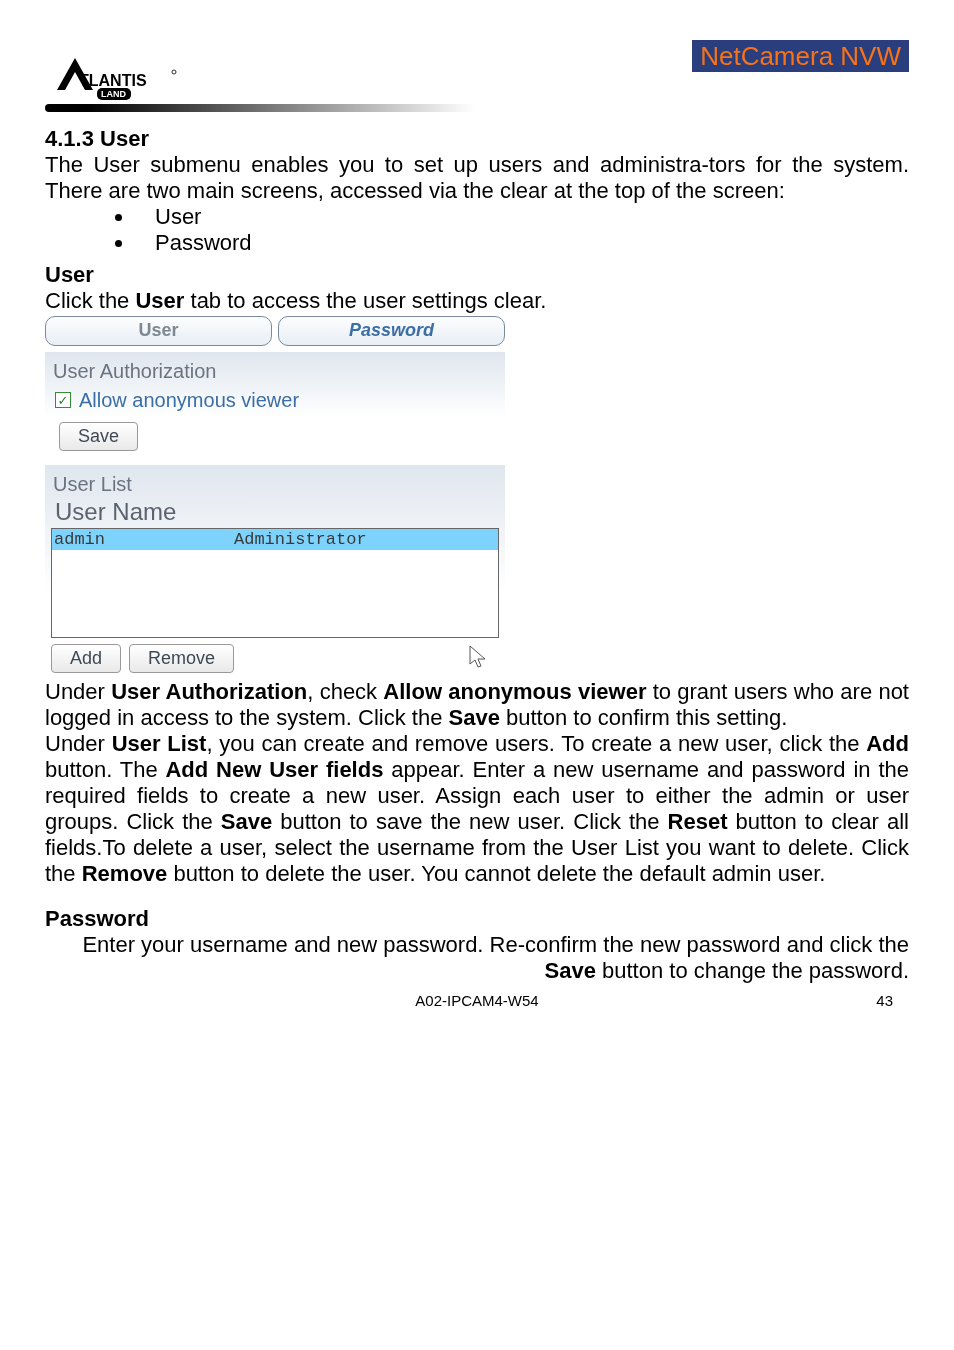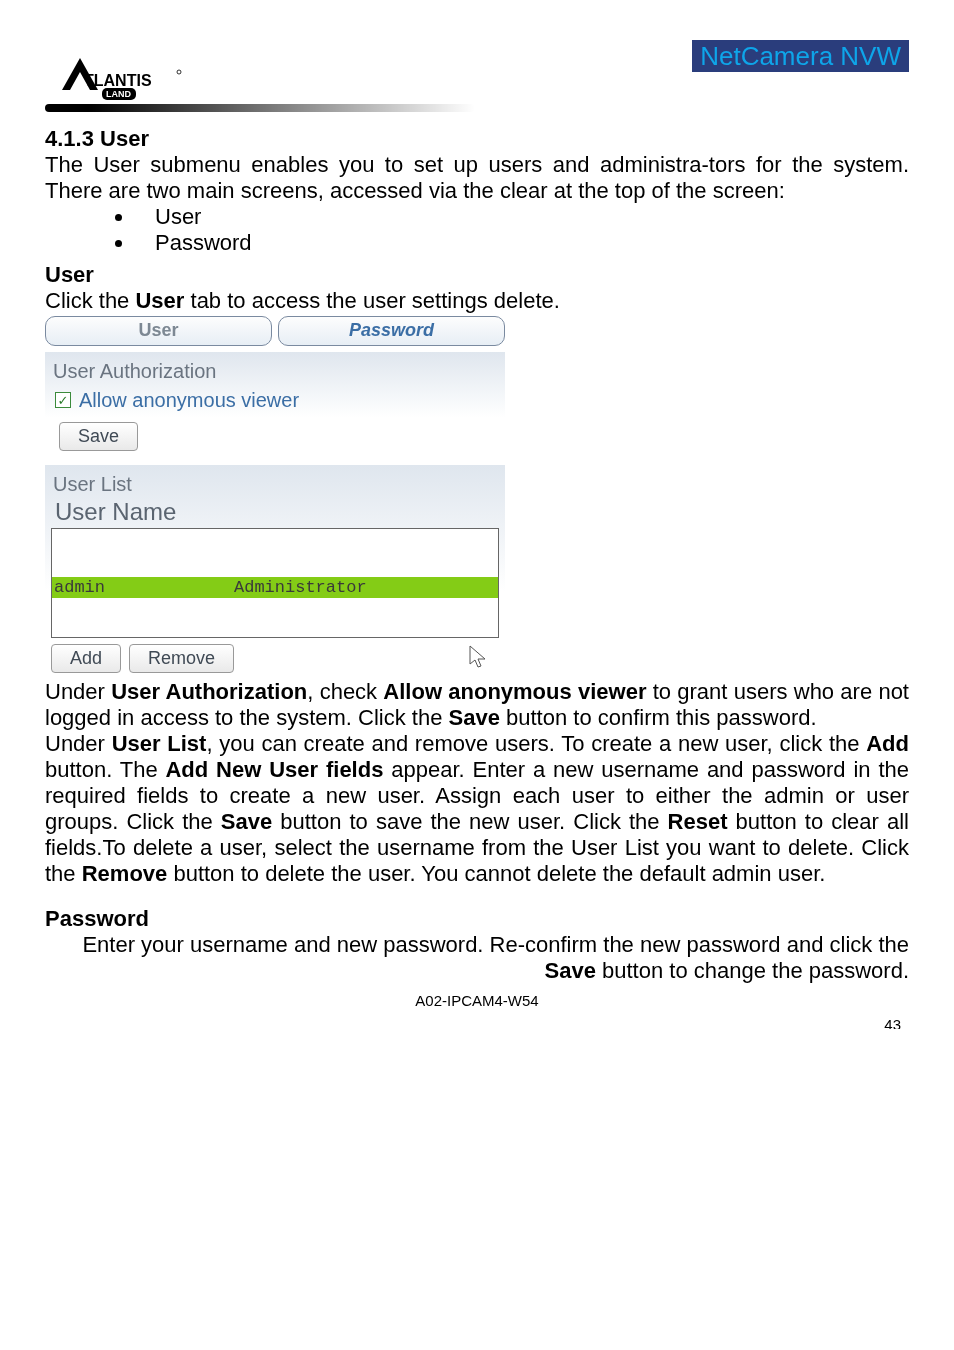--- a/index.html
+++ b/index.html
@@ -17,38 +17,38 @@
     display: flex;
     align-items: flex-start;
     justify-content: space-between;
     margin-bottom: 4px;
   }
   .logo-box {
     width: 145px;
     height: 80px;
     display: flex;
     flex-direction: column;
-    align-items: flex-end;
+    align-items: flex-start;
     justify-content: center;
     position: relative;
   }
   .logo-svg { width: 140px; height: 56px; }
   .logo-underline {
     margin-top: 6px;
     height: 8px;
     width: 430px;
     position: absolute;
     left: 0;
     top: 58px;
     background: linear-gradient(to right, #000 0%, #000 10%, rgba(0,0,0,0) 100%);
     border-radius: 4px;
   }
   .product-badge {
     background: #2a3d7c;
-    color: #0ea5e9;
+    color: #f97316;
     font-size: 26px;
     padding: 2px 8px;
     display: flex;
     align-items: center;
     height: 32px;
   }
   .section-heading {
     font-weight: bold;
     font-size: 22px;
     margin-top: 6px;
@@ -142,44 +142,42 @@
     border: 1px solid #666;
     background: #fff;
     height: 110px;
     margin: 2px 0 6px 0;
   }
   .list-row {
     display: flex;
     font-family: "Courier New", monospace;
     font-size: 17px;
     color: #3a3a3a;
-    background: #84cc16;
+    background: #7dd3fc;
     padding: 1px 2px;
-    margin-top: 48px;
   }
   .btn-row { display:flex; gap:8px; align-items:center;}
   .cursor-wrap {
     position: relative;
     margin-left: auto;
     margin-right: 8px;
     width: 24px;
     height: 28px;
   }
   .footer-row {
     display: flex;
     justify-content: center;
     align-items: baseline;
     margin-top: 8px;
     font-size: 15px;
     position: relative;
   }
   .page-num {
     position: absolute;
-    right: 8px;
-    margin-top: 24px;
+    right: 16px;
   }
 </style>
 </head>
 <body>
 
 <div class="page">
 
   <div class="header-row">
     <div class="logo-box">
       <svg class="logo-svg" viewBox="0 0 140 56">
@@ -200,21 +198,21 @@
 
   <div class="body-text">The User submenu enables you to set up users and administra-tors for the system. There are two main screens, accessed via the clear at the top of the screen:</div>
 
   <ul class="bullets">
     <li>User</li>
     <li>Password</li>
   </ul>
 
   <div class="section-heading">User</div>
   <div class="body-text">
-    <span>Click the </span><span class="bold">User</span><span> tab to access the user settings delete.</span>
+    <span>Click the </span><span class="bold">User</span><span> tab to access the user settings clear.</span>
   </div>
 
   <div class="ui-panel">
     <div class="tab-row">
       <div class="tab active">
           <span>User</span>
         </div>
       <div class="tab inactive">
           <span>Password</span>
         </div>
@@ -246,21 +244,21 @@
         <div class="cursor-wrap">
           <svg viewBox="0 0 24 28" width="24" height="28">
             <path d="M3 2 L3 20 L8 16 L11 23 L14 22 L11 15 L18 15 Z" fill="#fff" stroke="#555" stroke-width="1"></path>
           </svg>
         </div>
       </div>
     </div>
   </div>
 
   <div class="body-text">
-    <span>Under </span><span class="bold">User Authorization</span><span>, check </span><span class="bold">Allow anonymous viewer</span><span> to grant users who are not logged in access to the system. Click the  </span><span class="bold">Save</span><span> button to confirm this password.</span>
+    <span>Under </span><span class="bold">User Authorization</span><span>, check </span><span class="bold">Allow anonymous viewer</span><span> to grant users who are not logged in access to the system. Click the  </span><span class="bold">Save</span><span> button to confirm this setting.</span>
   </div>
   <div class="body-text">
     <span>Under </span><span class="bold">User List</span><span>, you can create and remove users. To create a new user, click the </span><span class="bold">Add</span><span> button. The </span><span class="bold">Add New User fields</span><span> appear. Enter a new username and password in the required fields to create a new user. Assign each user to either the admin or user groups. Click the  </span><span class="bold">Save</span><span> button to save the new user. Click the </span><span class="bold">Reset</span><span>  button to clear all fields.To delete a user, select the username from the User List you want to delete. Click the  </span><span class="bold">Remove</span><span> button to delete the user. You cannot delete the default admin user.</span>
   </div>
 
   <div style="height:14px;"></div>
 
   <div class="section-heading">Password</div>
   <div class="body-text" style="text-align:right;">
     <span>Enter your username and new password. Re-confirm the new password and click the </span><span class="bold">Save</span><span> button to change the password.</span>

